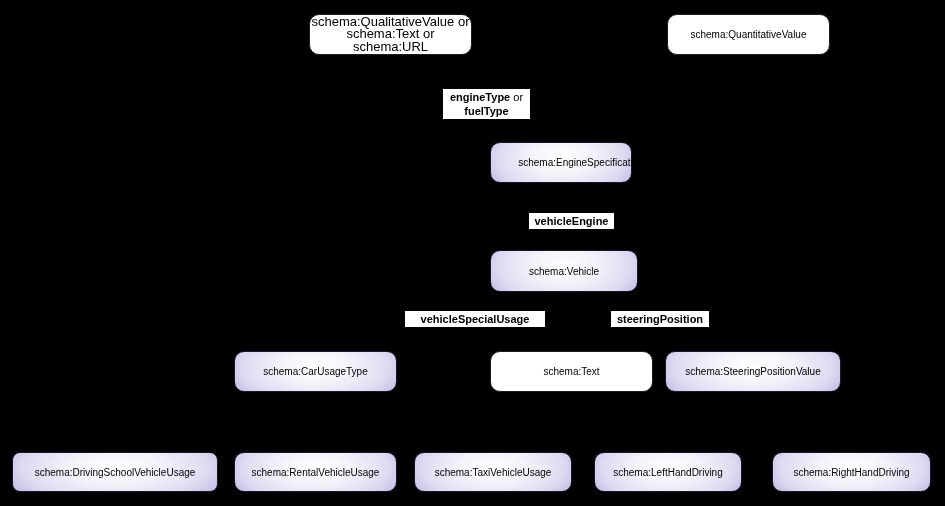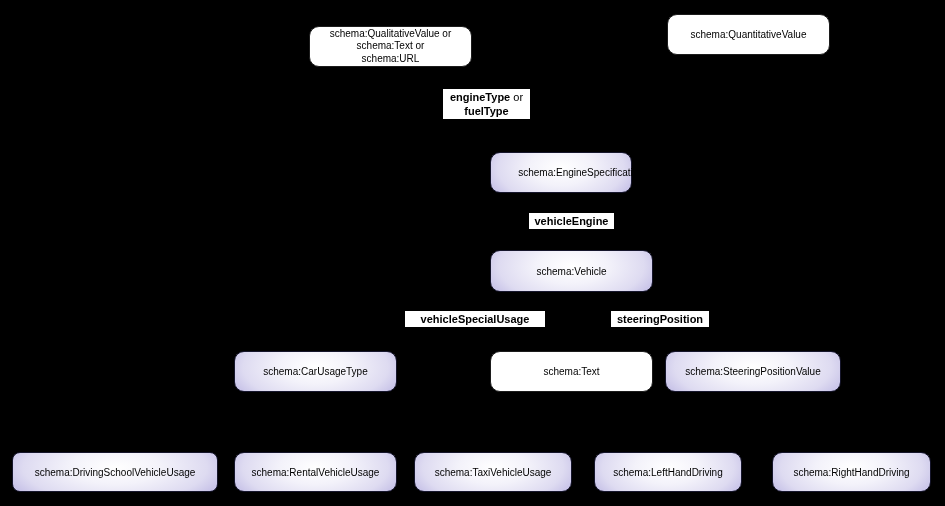--- a/index.html
+++ b/index.html
@@ -14,21 +14,21 @@
     display:flex; align-items:center; justify-content:center;
     text-align:center; font-size:10px; color:#000; border-radius:10px;
     white-space:nowrap;
   }
   .node.white { background:#ffffff; border:1.5px solid #1c1c1c; }
   .node.grad {
     background: radial-gradient(ellipse 75% 150% at 50% 38%,
       #ffffff 0%, #f3f2fa 30%, #dedbf1 60%, #bcb6e3 82%, #a49cd8 100%);
     border:1px solid #16162c;
   }
-  .node.multiline { font-size:10px; line-height:12.5px; white-space:normal;margin-top:12px; }
+  .node.multiline { font-size:13px; line-height:12.5px; white-space:normal; }
   .edge-label {
     position:absolute; box-sizing:border-box; background:#ffffff; color:#000;
     font-size:11px; font-weight:bold; line-height:14px; text-align:center;
     padding:1px 2px; white-space:nowrap;
   }
   .edge-label .or { font-weight:normal; }
 </style>
 </head>
 <body>
 
@@ -59,25 +59,25 @@
   </div>
 
   <div class="node white" style="left:667px; top:14px; width:163px; height:41px;">
     <span>schema:QuantitativeValue</span>
   </div>
 
   <div class="node white" style="left:490px; top:351px; width:163px; height:41px;">
     <span>schema:Text</span>
   </div>
 
-  <div class="node grad" style="left:490px; top:152px; width:142px; height:41px;padding-left:40px;">
+  <div class="node grad" style="left:490px; top:142px; width:142px; height:41px;padding-left:40px;">
     <span>schema:EngineSpecification</span>
   </div>
 
-  <div class="node grad" style="left:490px; top:250px; width:163px; height:42px;">
+  <div class="node grad" style="left:490px; top:250px; width:148px; height:42px;">
     <span>schema:Vehicle</span>
   </div>
 
   <div class="node grad" style="left:234px; top:351px; width:163px; height:41px;">
     <span>schema:CarUsageType</span>
   </div>
 
   <div class="node grad" style="left:665px; top:351px; width:176px; height:41px;">
     <span>schema:SteeringPositionValue</span>
   </div>

